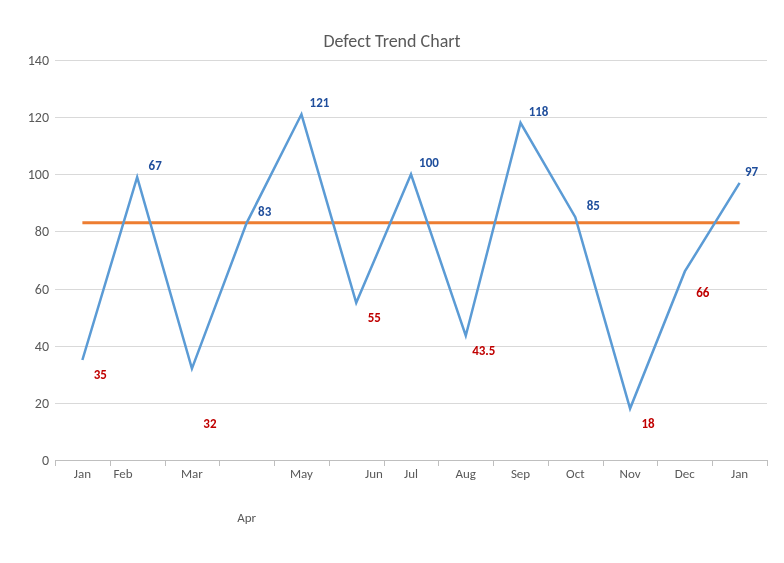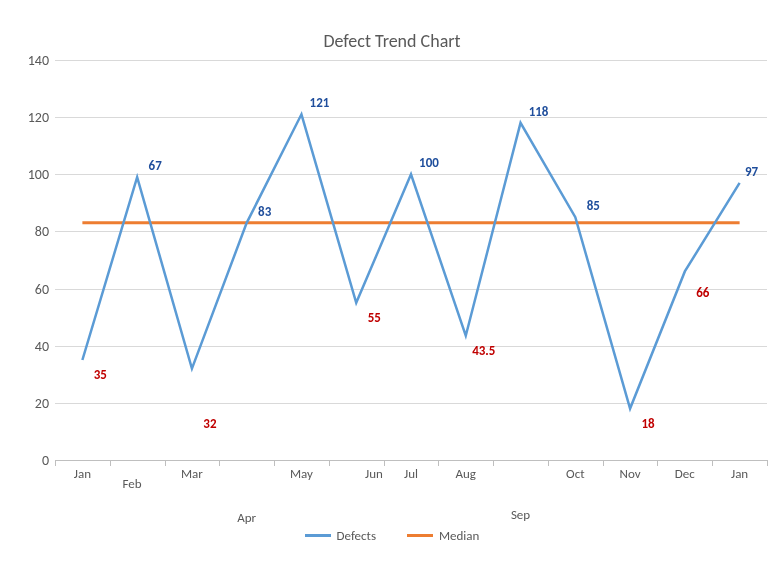--- a/index.html
+++ b/index.html
@@ -115,47 +115,37 @@
       <div class="grid-line" style="top: 114.286px;"></div>
       <div class="grid-line" style="top: 57.1429px;"></div>
       <div class="grid-line" style="top: 0px;"></div>
     </div>
 
   <svg class="lines">
       <path d="M27.384615384615383 162.85714285714286 L82.15384615384615 162.85714285714286 L136.9230769230769 162.85714285714286 L191.69230769230768 162.85714285714286 L246.46153846153845 162.85714285714286 L301.2307692307692 162.85714285714286 L356 162.85714285714286 L410.7692307692308 162.85714285714286 L465.5384615384615 162.85714285714286 L520.3076923076923 162.85714285714286 L575.0769230769231 162.85714285714286 L629.8461538461538 162.85714285714286 L684.6153846153845 162.85714285714286 " fill="none" stroke="#ed7d31" stroke-width="3"></path>
       <path d="M27.384615384615383 300 L82.15384615384615 117.14285714285711 L136.9230769230769 308.57142857142856 L191.69230769230768 162.85714285714286 L246.46153846153845 54.28571428571428 L301.2307692307692 242.85714285714286 L356 114.28571428571428 L410.7692307692308 275.7142857142857 L465.5384615384615 62.85714285714283 L520.3076923076923 157.14285714285717 L575.0769230769231 348.57142857142856 L629.8461538461538 211.42857142857144 L684.6153846153845 122.85714285714289 " fill="none" stroke="#5b9bd5" stroke-width="2.5"></path>
     </svg>
 
-  <div class="legend">
-    <span class="legend-item">
-      <span class="legend-swatch" style="border-top-color:#5b9bd5"></span>
-      <span>Defects</span>
-    </span>
-    <span class="legend-item">
-      <span class="legend-swatch" style="border-top-color:#ed7d31"></span>
-      <span>Median</span>
-    </span>
-  </div>
 <div class="y-tick" style="top: 460px;">0</div>
     <div class="y-tick" style="top: 402.857px;">20</div>
     <div class="y-tick" style="top: 345.714px;">40</div>
     <div class="y-tick" style="top: 288.571px;">60</div>
     <div class="y-tick" style="top: 231.429px;">80</div>
     <div class="y-tick" style="top: 174.286px;">100</div>
     <div class="y-tick" style="top: 117.143px;">120</div>
     <div class="y-tick" style="top: 60px;">140</div>
     <div class="x-tick" style="left: 82.3846px;">Jan</div>
-    <div class="x-tick" style="left: 132px; margin-top: 10px;">Feb</div>
+    <div class="x-tick" style="left: 123px;">Feb</div>
     <div class="x-tick" style="left: 191.923px;">Mar</div>
     <div class="x-tick" style="left: 246.692px; margin-top: 44px;">Apr</div>
     <div class="x-tick" style="left: 301.462px;">May</div>
     <div class="x-tick" style="left: 374px;">Jun</div>
     <div class="x-tick" style="left: 411px;">Jul</div>
     <div class="x-tick" style="left: 465.769px;">Aug</div>
-    <div class="x-tick" style="left: 520.538px; margin-top: 41px;">Sep</div>
+    <div class="x-tick" style="left: 520.538px;">Sep</div>
     <div class="x-tick" style="left: 575.308px; text-align: center;">Oct</div>
     <div class="x-tick" style="left: 630.077px;">Nov</div>
     <div class="x-tick" style="left: 684.846px;">Dec</div>
     <div class="x-tick" style="left: 739.615px;">Jan</div>
     <div class="x-tick-mark" style="left: 55px;"></div>
     <div class="x-tick-mark" style="left: 109.769px;"></div>
     <div class="x-tick-mark" style="left: 164.538px;"></div>
     <div class="x-tick-mark" style="left: 219.308px;"></div>
     <div class="x-tick-mark" style="left: 274.077px;"></div>
     <div class="x-tick-mark" style="left: 328.846px;"></div>

